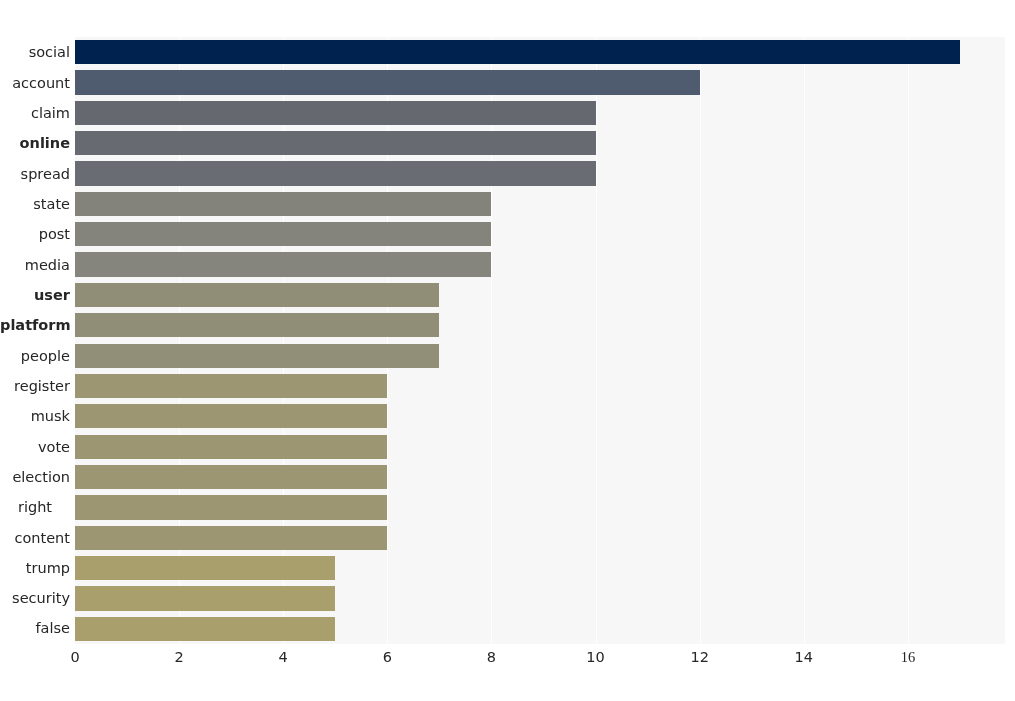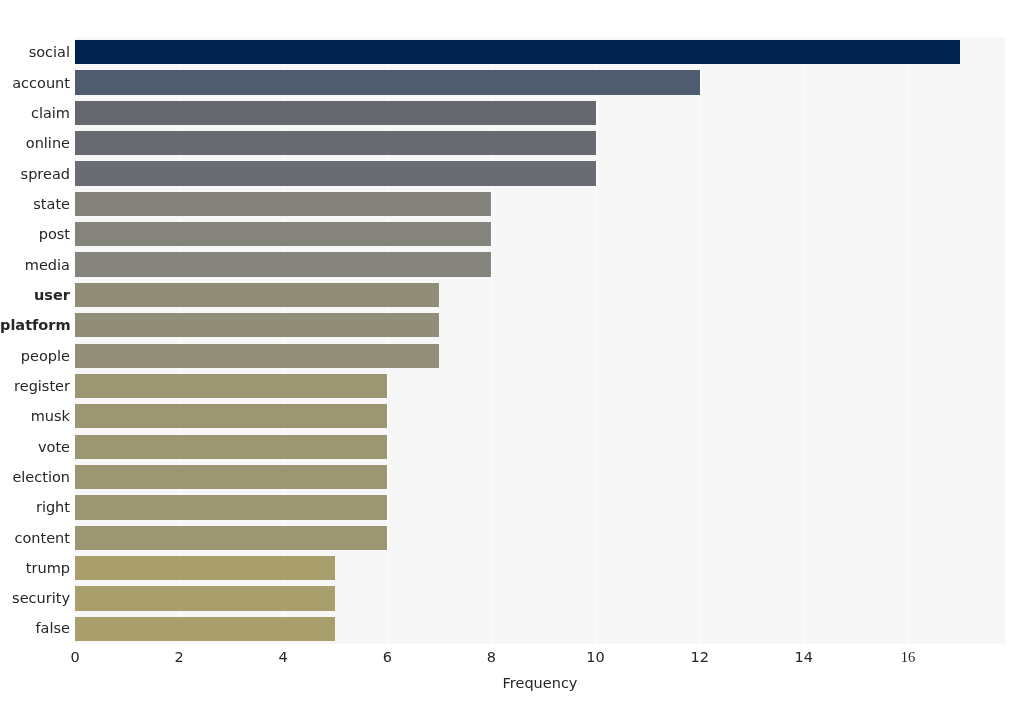--- a/index.html
+++ b/index.html
@@ -193,46 +193,45 @@
         <div class="bar-row" style="top: 576.65px; height: 30.35px;">
           <div class="bar" title="false: 5" style="width: 260.3px; background: rgb(168, 159, 109); height: 24.28px; top: 3.035px;"></div>
         </div>
       </div>
   </div>
 
   <div id="ytick-layer">
       <div class="ytick" style="top: 6.175px;">social</div>
       <div class="ytick" style="top: 36.525px;">account</div>
       <div class="ytick" style="top: 66.875px;">claim</div>
-      <div class="ytick" style="top: 97.225px;">online</div>
+      <div class="ytick" style="top: 97.225px; font-weight: bold;">online</div>
       <div class="ytick" style="top: 127.575px;">spread</div>
       <div class="ytick" style="top: 157.925px;">state</div>
       <div class="ytick" style="top: 188.275px;">post</div>
       <div class="ytick" style="top: 218.625px;">media</div>
       <div class="ytick" style="top: 248.975px; font-weight: bold;">user</div>
       <div class="ytick" style="top: 279.325px; font-weight: bold;">platform</div>
       <div class="ytick" style="top: 309.675px;">people</div>
       <div class="ytick" style="top: 340.025px;">register</div>
       <div class="ytick" style="top: 370.375px;">musk</div>
       <div class="ytick" style="top: 400.725px;">vote</div>
       <div class="ytick" style="top: 431.075px;">election</div>
-      <div class="ytick" style="top: 461.425px;">right</div>
+      <div class="ytick" style="top: 461.425px; text-align: center;">right</div>
       <div class="ytick" style="top: 491.775px;">content</div>
       <div class="ytick" style="top: 522.125px;">trump</div>
       <div class="ytick" style="top: 552.475px;">security</div>
       <div class="ytick" style="top: 582px; margin-left: 44px;">false</div>
     </div>
 
   <div id="xtick-layer">
       <div class="xtick" style="left: 75px;">0</div>
       <div class="xtick" style="left: 179.12px;">2</div>
       <div class="xtick" style="left: 283.24px;">4</div>
       <div class="xtick" style="left: 387.36px;">6</div>
       <div class="xtick" style="left: 491.48px;">8</div>
       <div class="xtick" style="left: 595.6px;">10</div>
       <div class="xtick" style="left: 699.72px;">12</div>
       <div class="xtick" style="left: 803.84px;">14</div>
       <div class="xtick" style="left: 907.96px; font-family: Liberation Serif, serif;">16</div>
     </div>
 
-  <div id="xlabel">Frequency</div>
 
 </div>
 
 </body></html>

